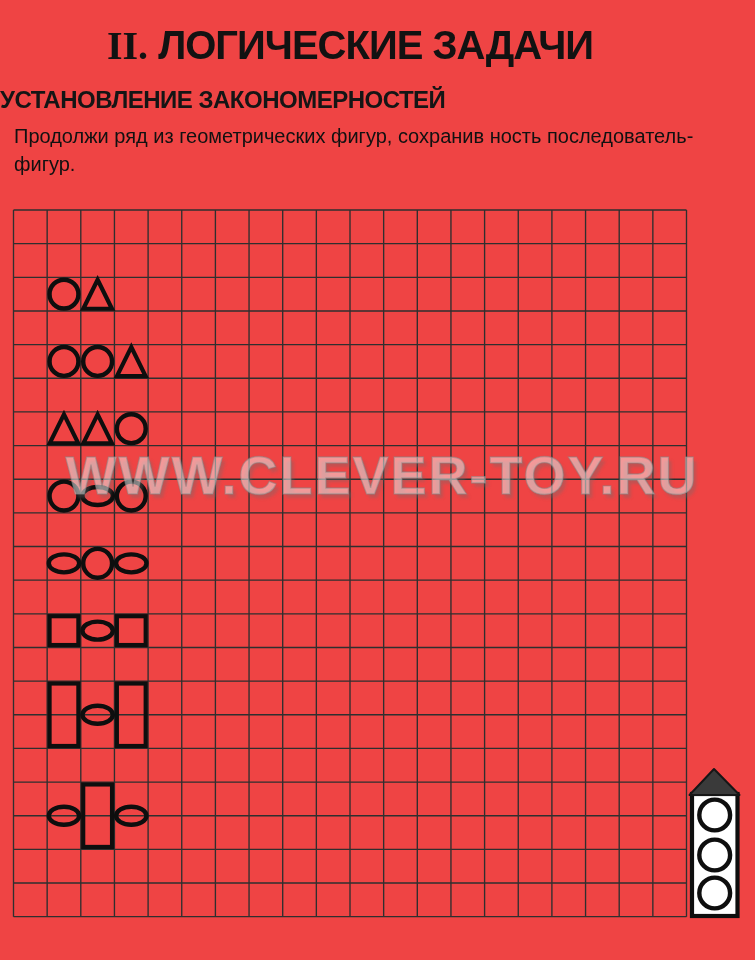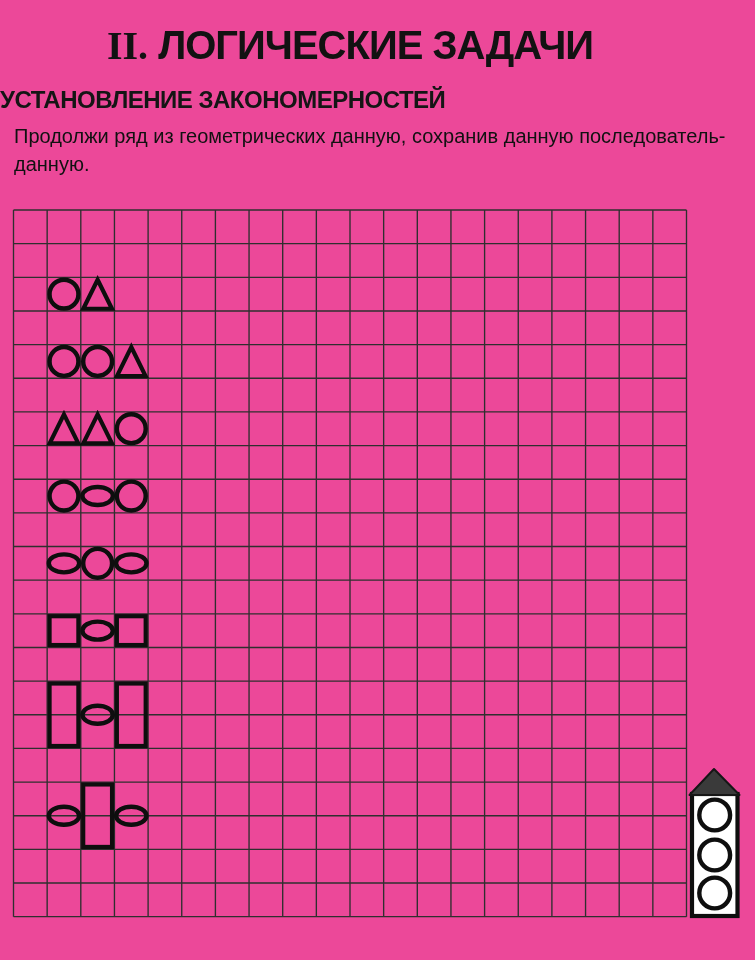--- a/index.html
+++ b/index.html
@@ -3,21 +3,21 @@
 <meta charset="utf-8">
 <style>
   html,body { margin:0; padding:0; }
   body {
     width:755px; height:960px;
     background:#ffffff;
     font-family:"Liberation Sans", sans-serif;
     position:relative;
     overflow:hidden;
   }
-  .page { position:absolute; inset:0; background:#ec4899; }
+  .page { position:absolute; inset:0; background:#ef4444; }
 
   .title {
     position:absolute; top:24px; left:0; width:700px;
     text-align:center;
     font-size:40px; font-weight:bold; line-height:42px;
     letter-spacing:-1px; color:#121212;
     white-space:nowrap;
   }
   .title .prefix {
     font-family:"Liberation Serif", serif;
@@ -58,22 +58,22 @@
 </head>
 <body>
 
 <div class="page">
 
   <div class="title"><span class="prefix">II.</span><span> ЛОГИЧЕСКИЕ ЗАДАЧИ</span></div>
 
   <div class="subtitle">УСТАНОВЛЕНИЕ ЗАКОНОМЕРНОСТЕЙ</div>
 
   <div class="instruction">
-    <div>Продолжи ряд из геометрических данную, сохранив данную последователь-</div>
-    <div>данную.</div>
+    <div>Продолжи ряд из геометрических фигур, сохранив ность последователь-</div>
+    <div>фигур.</div>
   </div>
 
   <svg id="figure-canvas" width="755" height="960" viewBox="0 0 755 960">
       <path d="M13.5 210V916.65M47.15 210V916.65M80.8 210V916.65M114.44999999999999 210V916.65M148.1 210V916.65M181.75 210V916.65M215.39999999999998 210V916.65M249.04999999999998 210V916.65M282.7 210V916.65M316.34999999999997 210V916.65M350 210V916.65M383.65 210V916.65M417.29999999999995 210V916.65M450.95 210V916.65M484.59999999999997 210V916.65M518.25 210V916.65M551.9 210V916.65M585.55 210V916.65M619.1999999999999 210V916.65M652.85 210V916.65M686.5 210V916.65M13.5 210H686.5M13.5 243.65H686.5M13.5 277.3H686.5M13.5 310.95H686.5M13.5 344.6H686.5M13.5 378.25H686.5M13.5 411.9H686.5M13.5 445.54999999999995H686.5M13.5 479.2H686.5M13.5 512.8499999999999H686.5M13.5 546.5H686.5M13.5 580.15H686.5M13.5 613.8H686.5M13.5 647.45H686.5M13.5 681.0999999999999H686.5M13.5 714.75H686.5M13.5 748.4H686.5M13.5 782.05H686.5M13.5 815.6999999999999H686.5M13.5 849.35H686.5M13.5 883H686.5M13.5 916.65H686.5" stroke="#2f2f2f" stroke-width="1.35" fill="none"></path>
       <circle fill="none" stroke="#0e0e0e" cx="63.974999999999994" cy="294.125" r="14.424999999999999" stroke-width="4.4"></circle>
       <polygon fill="none" stroke="#0e0e0e" points="97.625,279.8 83.3,308.75 111.94999999999999,308.75" stroke-width="4.2" stroke-linejoin="miter"></polygon>
       <circle fill="none" stroke="#0e0e0e" cx="63.974999999999994" cy="361.425" r="14.424999999999999" stroke-width="4.4"></circle>
       <circle fill="none" stroke="#0e0e0e" cx="97.625" cy="361.425" r="14.424999999999999" stroke-width="4.4"></circle>
       <polygon fill="none" stroke="#0e0e0e" points="131.27499999999998,347.1 116.94999999999999,376.05 145.6,376.05" stroke-width="4.2" stroke-linejoin="miter"></polygon>
       <polygon fill="none" stroke="#0e0e0e" points="63.974999999999994,414.4 49.65,443.34999999999997 78.3,443.34999999999997" stroke-width="4.2" stroke-linejoin="miter"></polygon>
@@ -94,14 +94,15 @@
       <ellipse fill="none" stroke="#0e0e0e" cx="63.974999999999994" cy="815.6999999999999" rx="15.225" ry="9" stroke-width="4.4"></ellipse>
       <rect fill="none" stroke="#0e0e0e" x="83.2" y="784.4499999999999" width="28.849999999999998" height="62.5" stroke-width="4.2"></rect>
       <ellipse fill="none" stroke="#0e0e0e" cx="131.27499999999998" cy="815.6999999999999" rx="15.225" ry="9" stroke-width="4.4"></ellipse>
       <rect x="692" y="794" width="45.5" height="122" fill="#ffffff" stroke="#0e0e0e" stroke-width="4.2"></rect>
       <polygon points="714,769 689.5,795 739.5,795" fill="#3a3a3a" stroke="#161616" stroke-width="2" stroke-linejoin="round"></polygon>
       <circle cx="714.7" cy="815" r="15.4" fill="#ffffff" stroke="#0e0e0e" stroke-width="4.4"></circle>
       <circle cx="714.7" cy="855" r="15.4" fill="#ffffff" stroke="#0e0e0e" stroke-width="4.4"></circle>
       <circle cx="714.7" cy="893" r="15.4" fill="#ffffff" stroke="#0e0e0e" stroke-width="4.4"></circle>
     </svg>
 
+  <div class="watermark">WWW.CLEVER-TOY.RU</div>
 
 </div>
 
 </body></html>

